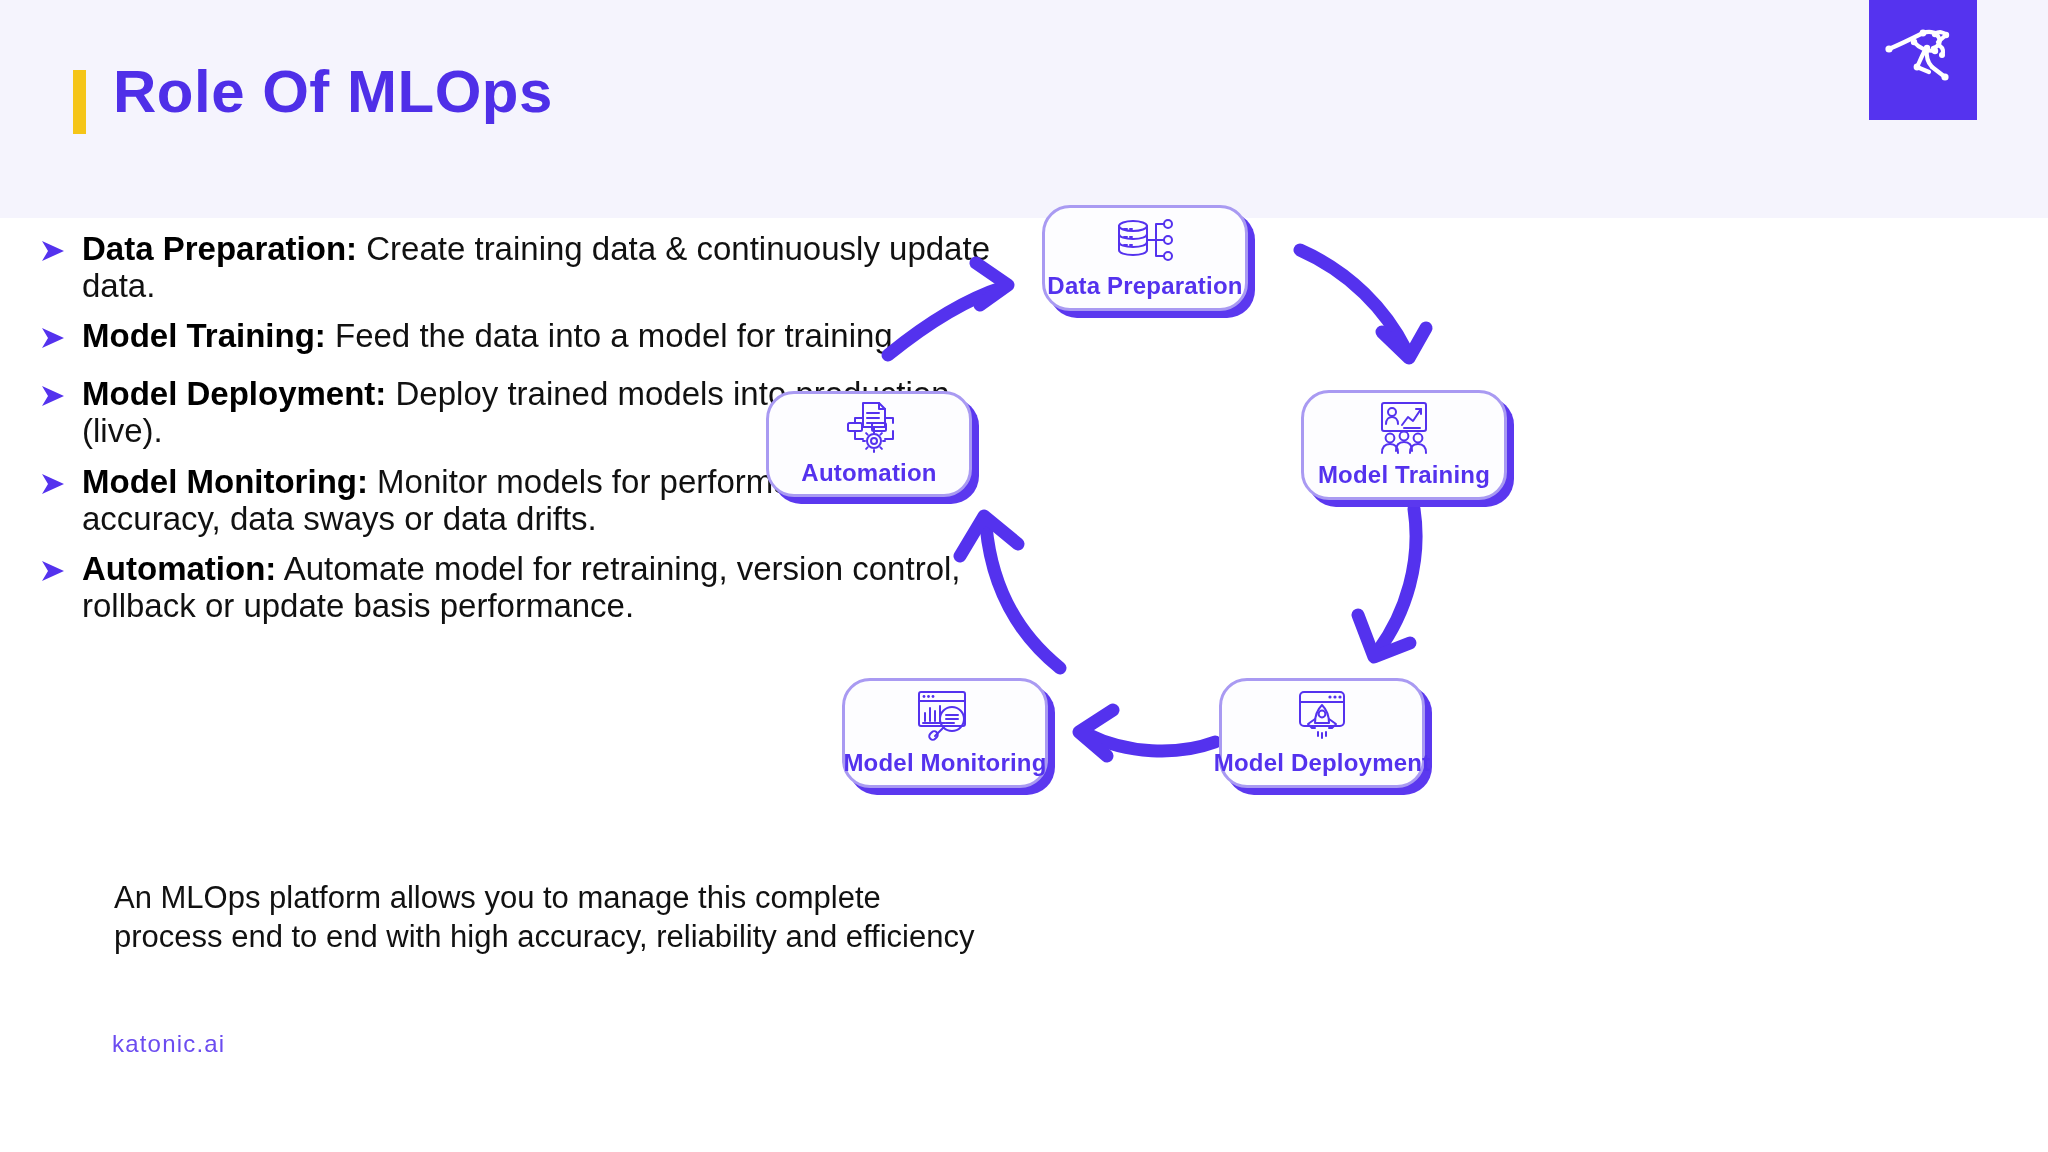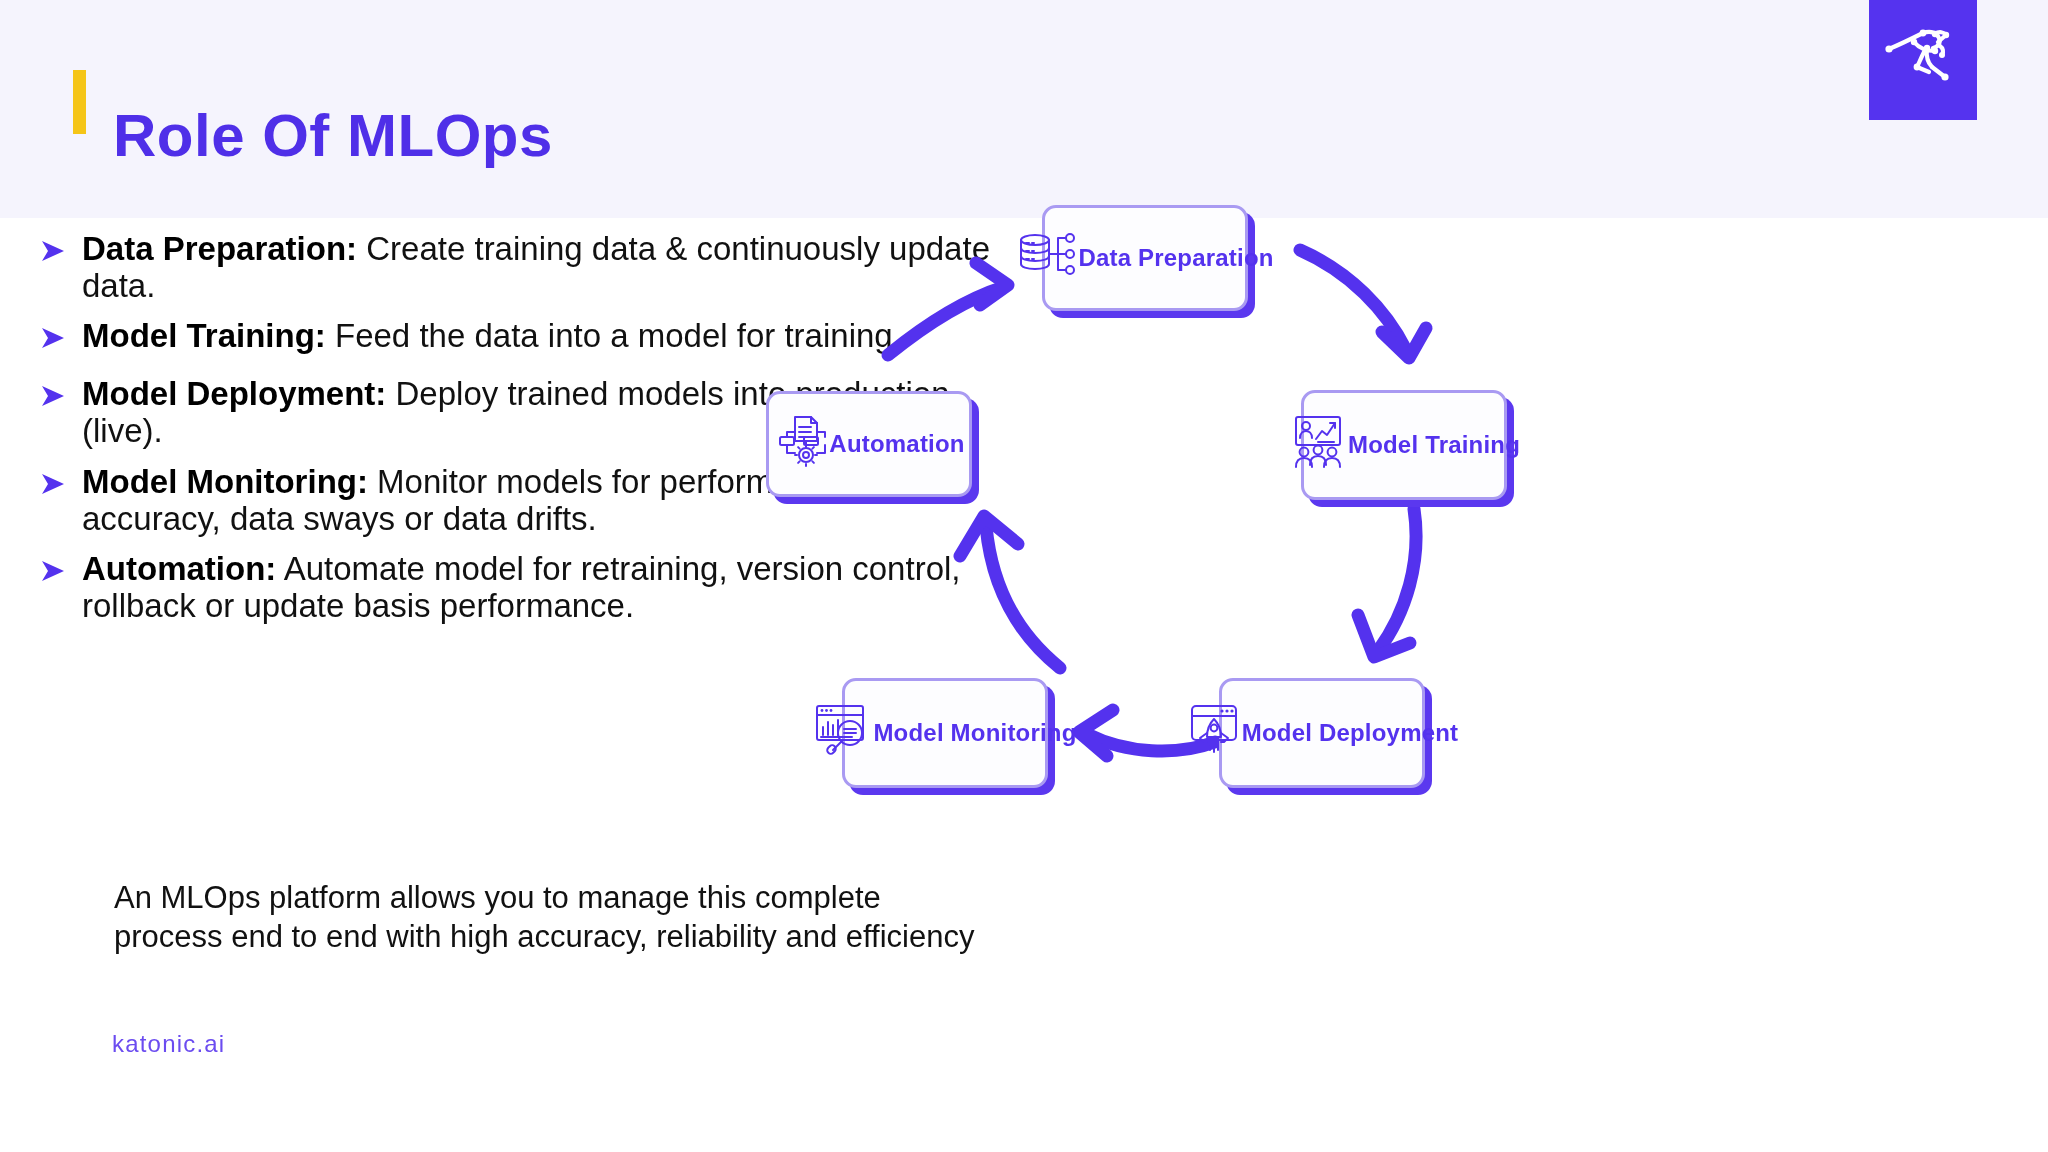--- a/index.html
+++ b/index.html
@@ -15,21 +15,21 @@
     position:absolute;left:0;top:0;width:2048px;height:218px;
     background:#f5f4fd;
   }
   #title-accent{
     position:absolute;left:73px;top:70px;width:13px;height:64px;
     background:#f5c518;
   }
   #page-title{
     position:absolute;left:113px;top:57px;
     font-size:60px;font-weight:bold;color:#4f2fe8;
-    letter-spacing:0.5px;white-space:nowrap;margin-top:44px;
+    letter-spacing:0.5px;white-space:nowrap;
   }
   #logo-tile{
     position:absolute;left:1869px;top:0px;width:108px;height:120px;
     background:#5533ef;
   }
   #logo-tile svg{position:absolute;left:14px;top:22px;}
 
   
   #left-col{
     position:absolute;left:0;top:218px;width:1020px;height:934px;
@@ -56,23 +56,23 @@
   }
 
   
   #diagram{
     position:absolute;left:960px;top:218px;width:1088px;height:934px;
   }
   .node{
     position:absolute;
     background:#fdfdff;
     border:3px solid #a99af2;
-    border-radius:14px;
+    border-radius:28px;
     box-shadow:7px 7px 0 0 #5b38ef;
-    display:flex;flex-direction:row;
+    display:flex;flex-direction:column;
     align-items:center;justify-content:center;
   }
   .node-icon{display:block;margin-bottom:2px;}
   .node-label{
     font-size:24px;font-weight:bold;color:#5432ee;
     white-space:nowrap;letter-spacing:0.2px;
   }
   #node-data-prep   {left:82px; top:-13px; width:200px;height:100px;}
   #node-model-train {left:341px;top:172px; width:200px;height:104px;}
   #node-model-deploy{left:259px;top:460px; width:200px;height:104px;}

